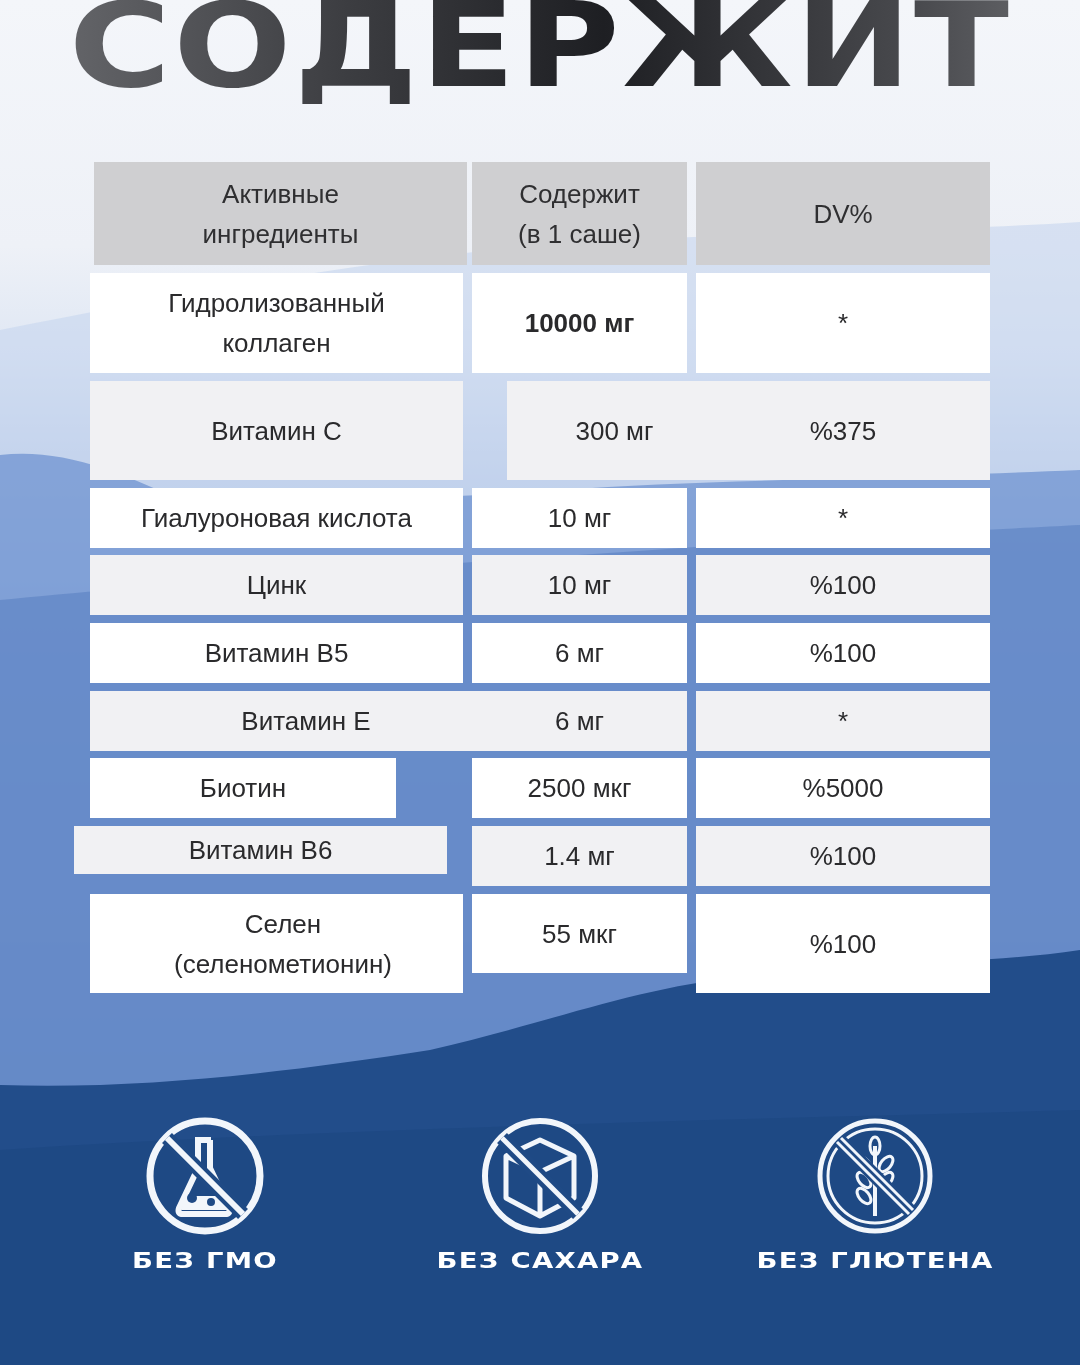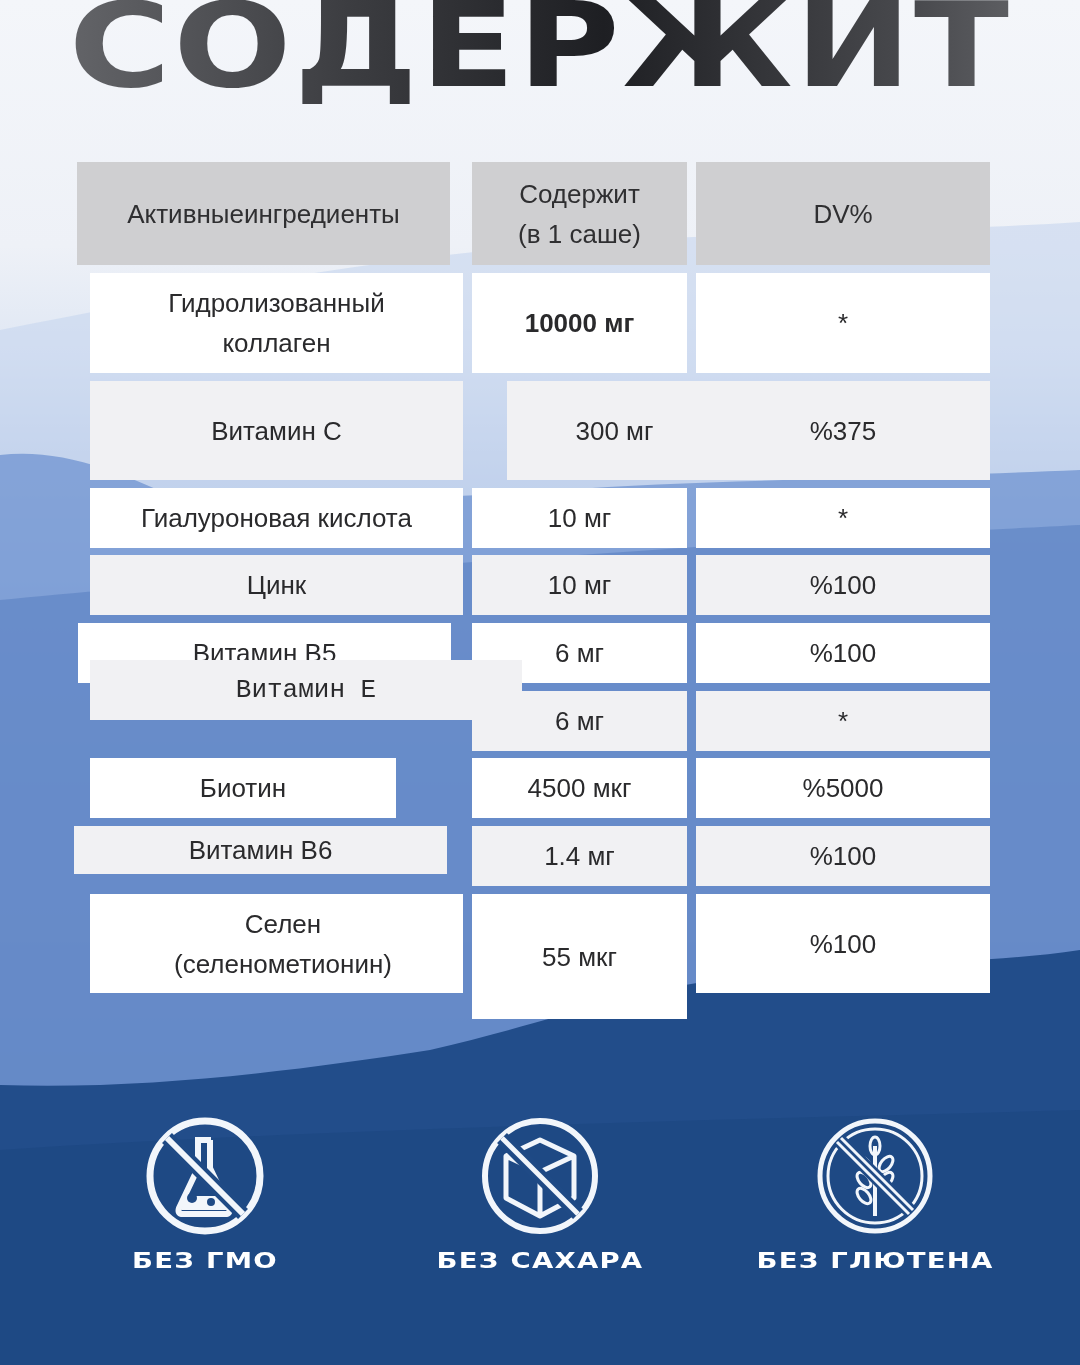--- a/index.html
+++ b/index.html
@@ -38,21 +38,21 @@
 <svg class="mtn" style="top:0" width="1080" height="1365" viewBox="0 0 1080 1365">
   <path d="M0 330 C200 290 420 250 620 240 C800 232 960 230 1080 222 L1080 1365 L0 1365 Z" fill="#c7d5ee" opacity="0.6"></path>
   <path d="M0 455 C60 448 120 470 200 510 C300 500 420 500 560 490 C700 480 850 480 1080 470 L1080 1365 L0 1365 Z" fill="#6f93d0" opacity="0.75"></path>
   <path d="M0 600 C200 580 500 560 800 540 C950 532 1020 528 1080 525 L1080 1365 L0 1365 Z" fill="#5a80c2" opacity="0.6"></path>
   <path d="M0 1085 C150 1090 300 1070 430 1050 C560 1020 640 985 760 975 C880 960 980 965 1080 950 L1080 1365 L0 1365 Z" fill="#224d8a"></path>
   <path d="M0 1150 C300 1130 700 1120 1080 1110 L1080 1365 L0 1365 Z" fill="#1d4781" opacity="0.7"></path>
 </svg>
 
 <div class="title">СОДЕРЖИТ</div>
 
-<div class="cell hdr" style="left:77px;top:162px;width:373px;height:103px;flex-direction:row;">
+<div class="cell hdr" style="left:94px;top:162px;width:373px;height:103px;flex-direction:column;">
   <span>Активные</span>
   <span>ингредиенты</span>
 </div>
 <div class="cell hdr" style="left:472px;top:162px;width:215px;height:103px;flex-direction:column;">
   <span>Содержит</span>
   <span>(в 1 саше)</span>
 </div>
 <div class="cell hdr" style="left:696px;top:162px;width:294px;height:103px;">
   <span>DV%</span>
 </div>
@@ -71,41 +71,41 @@
 <div class="cell g" style="left:696px;top:381px;width:294px;height:99px;">%375</div>
 
 <div class="cell w" style="left:90px;top:488px;width:373px;height:60px;">Гиалуроновая кислота</div>
 <div class="cell w" style="left:472px;top:488px;width:215px;height:60px;">10 мг</div>
 <div class="cell w" style="left:696px;top:488px;width:294px;height:60px;">*</div>
 
 <div class="cell g" style="left:90px;top:555px;width:373px;height:60px;">Цинк</div>
 <div class="cell g" style="left:472px;top:555px;width:215px;height:60px;">10 мг</div>
 <div class="cell g" style="left:696px;top:555px;width:294px;height:60px;">%100</div>
 
-<div class="cell w" style="left:78px;top:623px;width:373px;height:60px;">Витамин B5</div>
+<div class="cell w" style="left:90px;top:623px;width:373px;height:60px;">Витамин B5</div>
 <div class="cell w" style="left:472px;top:623px;width:215px;height:60px;">6 мг</div>
 <div class="cell w" style="left:696px;top:623px;width:294px;height:60px;">%100</div>
 
-<div class="cell g" style="left:90px;top:660px;width:432px;height:60px;font-family:Liberation Mono, monospace;">Витамин E</div>
+<div class="cell g" style="left:90px;top:691px;width:432px;height:60px;">Витамин E</div>
 <div class="cell g" style="left:472px;top:691px;width:215px;height:60px;">6 мг</div>
 <div class="cell g" style="left:696px;top:691px;width:294px;height:60px;">*</div>
 
 <div class="cell w" style="left:90px;top:758px;width:306px;height:60px;">Биотин</div>
-<div class="cell w" style="left:472px;top:758px;width:215px;height:60px;">4500 мкг</div>
+<div class="cell w" style="left:472px;top:758px;width:215px;height:60px;">2500 мкг</div>
 <div class="cell w" style="left:696px;top:758px;width:294px;height:60px;">%5000</div>
 
 <div class="cell g" style="left:74px;top:826px;width:373px;height:48px;">Витамин B6</div>
 <div class="cell g" style="left:472px;top:826px;width:215px;height:60px;">1.4 мг</div>
 <div class="cell g" style="left:696px;top:826px;width:294px;height:60px;">%100</div>
 
 <div class="cell w" style="left:90px;top:894px;width:373px;height:99px;flex-direction:column;padding-left:21px;">
   <span>Селен</span>
   <span>(селенометионин)</span>
 </div>
-<div class="cell w" style="left:472px;top:894px;width:215px;height:125px;">55 мкг</div>
+<div class="cell w" style="left:472px;top:894px;width:215px;height:79px;">55 мкг</div>
 <div class="cell w" style="left:696px;top:894px;width:294px;height:99px;">%100</div>
 
 <div class="badge" style="left:75px;top:1116px;">
   <svg width="120" height="120" viewBox="0 0 120 120">
     <circle cx="60" cy="60" r="55" fill="none" stroke="#f2f6fb" stroke-width="7"></circle>
     <path d="M50 24 L66 24 M53 24 L53 52 L34 92 Q32 98 38 98 L80 98 Q86 98 84 92 L65 52 L65 24" fill="none" stroke="#f2f6fb" stroke-width="6" stroke-linejoin="round"></path>
     <path d="M40 80 L78 80 L84 94 L36 94 Z" fill="#f2f6fb"></path>
     <circle cx="47" cy="82" r="5" fill="#1f4a85"></circle>
       <circle cx="58" cy="76" r="3" fill="#1f4a85"></circle>
       <circle cx="66" cy="86" r="4" fill="#1f4a85"></circle>

